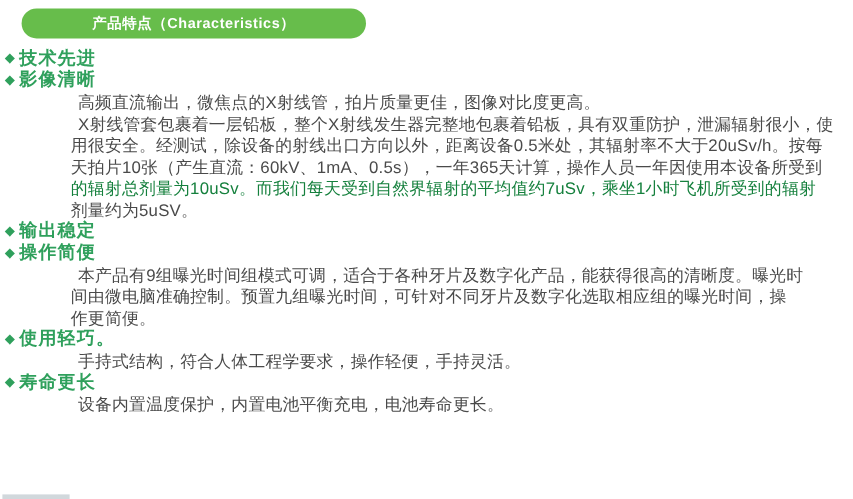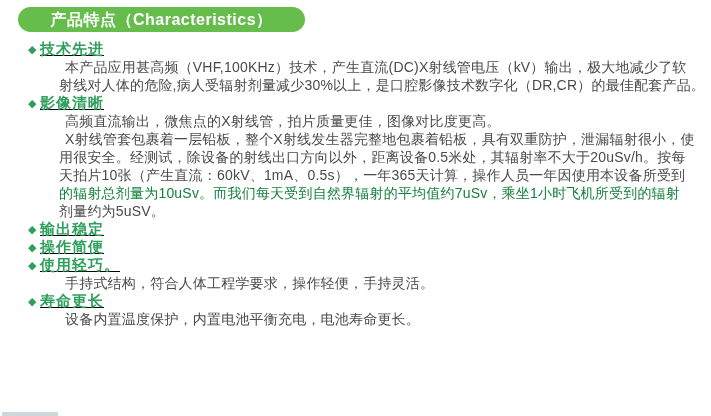--- a/index.html
+++ b/index.html
@@ -13,36 +13,35 @@
   }
   .title-pill {
     position: absolute;
     left: 18px;
     top: 7px;
     width: 287px;
     height: 25px;
     line-height: 25px;
     border-radius: 13px;
     text-align: center;
-    font-size: 16px;
+    font-size: 12px;
     font-weight: bold;
     letter-spacing: 0.5px;
   }
   .content {
     position: absolute;
     top: 40px;
     left: 0;
     right: 6px;
   }
   .section-heading {
     height: 18px;
     line-height: 18px;
-    padding-left: 28px;
+    padding-left: 4px;
     white-space: nowrap;
-    text-decoration: underline;
   }
   .bullet-diamond {
     display: inline-block;
     width: 12px;
     font-size: 11px;
     vertical-align: top;
   }
   .heading-label {
     font-size: 15px;
     font-weight: bold;
@@ -70,24 +69,20 @@
 </head>
 <body style="background: rgb(255, 255, 255);">
 
 <div class="title-pill" style="background: rgb(103, 189, 75); color: rgb(255, 255, 255);">产品特点（Characteristics）</div>
 
 <main class="content">
   <section>
     <div class="section-heading">
       <span class="bullet-diamond" style="color: rgb(47, 160, 92);">◆</span><span class="heading-label" style="color: rgb(47, 160, 92);">技术先进</span>
     </div>
-    <div class="section-body">
-        <div class="body-line first" style="color: rgb(74, 74, 74);">本产品应用甚高频（VHF,100KHz）技术，产生直流(DC)X射线管电压（kV）输出，极大地减少了软</div>
-        <div class="body-line" style="color: rgb(74, 74, 74);">射线对人体的危险,病人受辐射剂量减少30%以上，是口腔影像技术数字化（DR,CR）的最佳配套产品。</div>
-      </div>
   </section>
 
   <section>
     <div class="section-heading">
       <span class="bullet-diamond" style="color: rgb(47, 160, 92);">◆</span><span class="heading-label" style="color: rgb(47, 160, 92);">影像清晰</span>
     </div>
     <div class="section-body">
         <div class="body-line first" style="color: rgb(74, 74, 74);">高频直流输出，微焦点的X射线管，拍片质量更佳，图像对比度更高。</div>
       </div>
   </section>
@@ -105,20 +100,25 @@
   <section>
     <div class="section-heading">
       <span class="bullet-diamond" style="color: rgb(47, 160, 92);">◆</span><span class="heading-label" style="color: rgb(47, 160, 92);">输出稳定</span>
     </div>
   </section>
 
   <section>
     <div class="section-heading">
       <span class="bullet-diamond" style="color: rgb(47, 160, 92);">◆</span><span class="heading-label" style="color: rgb(47, 160, 92);">操作简便</span>
     </div>
+    <div class="section-body">
+        <div class="body-line first" style="color: rgb(74, 74, 74);">本产品有9组曝光时间组模式可调，适合于各种牙片及数字化产品，能获得很高的清晰度。曝光时</div>
+        <div class="body-line" style="color: rgb(74, 74, 74);">间由微电脑准确控制。预置九组曝光时间，可针对不同牙片及数字化选取相应组的曝光时间，操</div>
+        <div class="body-line" style="color: rgb(74, 74, 74);">作更简便。</div>
+      </div>
   </section>
 
   <section>
     <div class="section-heading">
       <span class="bullet-diamond" style="color: rgb(47, 160, 92);">◆</span><span class="heading-label" style="color: rgb(47, 160, 92);">使用轻巧。</span>
     </div>
     <div class="section-body">
         <div class="body-line first" style="color: rgb(74, 74, 74);">手持式结构，符合人体工程学要求，操作轻便，手持灵活。</div>
       </div>
   </section>

